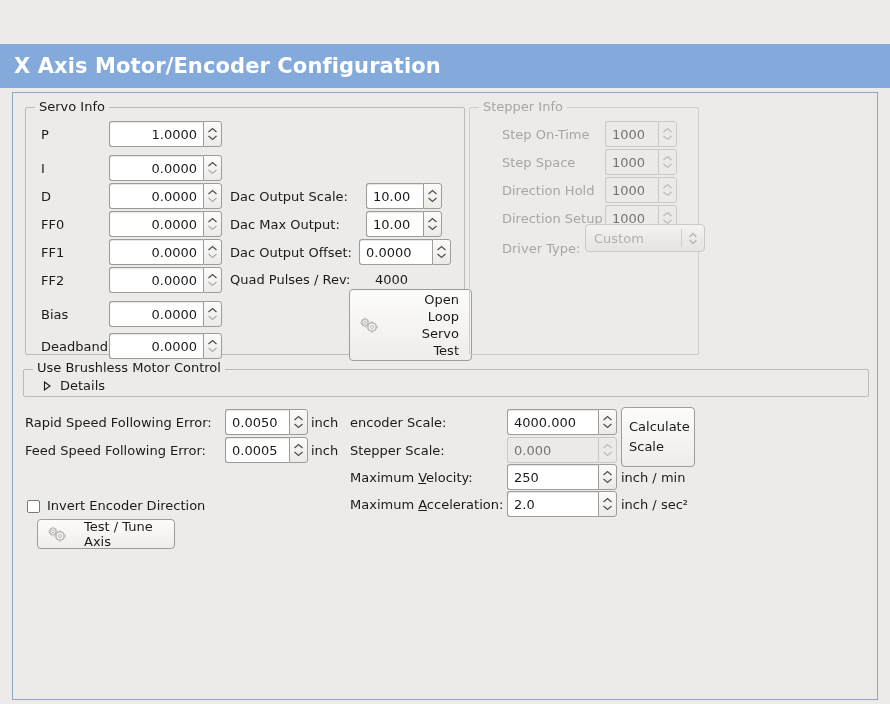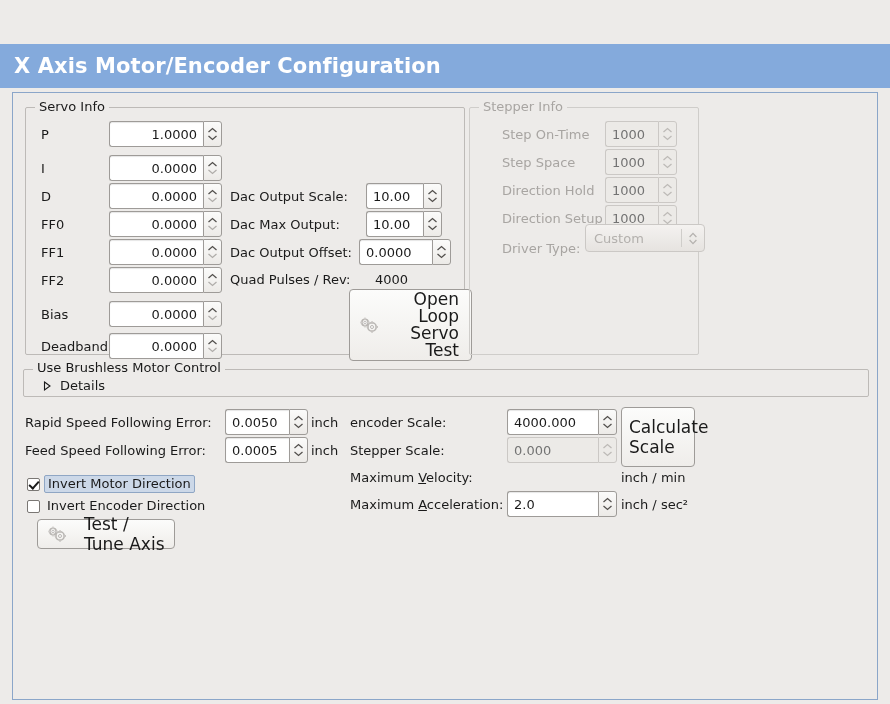--- a/index.html
+++ b/index.html
@@ -79,21 +79,21 @@
   .combo .val{flex:1 1 auto;padding-left:8px;font-size:13px;color:#b3b0ad;}
   .combo .sep{width:1px;height:18px;background:#cfcdca;}
   .combo .arrows{width:22px;display:flex;align-items:center;justify-content:center;}
 
   
   .btn{
     position:absolute;box-sizing:border-box;
     border:1px solid #9e9b98;border-radius:4px;
     background:linear-gradient(to bottom,#fdfdfc 0%,#ecead7 0%,#fbfaf9 0%,#f0eeeb 100%);
     background:linear-gradient(to bottom,#fcfcfb 0%,#efedea 100%);
-    font-size:17px;color:#1a1a1a;cursor:default;
+    font-size:13px;color:#1a1a1a;cursor:default;
     display:flex;align-items:center;
   }
   .btn.focus{box-shadow:0 0 0 2px #a7c0e0;border-color:#7f9cc4;}
 
   
   .chk{position:absolute;display:flex;align-items:center;white-space:nowrap;}
   .chk .box{
     width:13px;height:13px;box-sizing:border-box;
     border:1px solid #7a7774;border-radius:2px;background:#ffffff;
     margin-right:7px;position:relative;flex:none;
@@ -482,24 +482,20 @@
           </span>
         <span class="ar">
             <svg width="11" height="7" viewBox="0 0 11 7">
               <path d="M1.5 2 L5.5 5.4 L9.5 2" fill="none" stroke="#53504d" stroke-width="1.3"></path>
             </svg>
           </span>
       </div>
     </div>
     <div class="lbl" style="left:298px;top:350px;">inch</div>
 
-    <div class="chk" style="left:14px;top:382px;">
-      <span class="box checked"></span>
-      <span class="txt hl">Invert Motor Direction</span>
-    </div>
 
     <div class="chk" style="left:14px;top:405px;">
       <span class="box"></span>
       <span class="txt">Invert Encoder Direction</span>
     </div>
 
     <div class="btn" style="left:24px;top:426px;width:138px;height:30px;padding:0 8px;gap:12px;">
       <span class="gears">
         <svg width="22" height="20" viewBox="0 0 22 20">
           <g fill="none" stroke="#b9b6b3" stroke-width="1.6">
@@ -562,20 +558,35 @@
     <div class="btn" style="left:608px;top:314px;width:74px;height:60px;padding:0 0 0 7px;">
       <span style="line-height:20px;">
         <span style="display:block;">Calculate</span>
         <span style="display:block;">Scale</span>
       </span>
     </div>
 
     <div class="lbl" style="left:337px;top:377px;">
       <span>Maximum </span><span class="u">V</span><span>elocity:</span>
     </div>
+    <div class="spin" style="left:494px;top:371px;width:110px;">
+      <div class="entry">250</div>
+      <div class="btns">
+        <span class="ar">
+            <svg width="11" height="7" viewBox="0 0 11 7">
+              <path d="M1.5 5 L5.5 1.6 L9.5 5" fill="none" stroke="#53504d" stroke-width="1.3"></path>
+            </svg>
+          </span>
+        <span class="ar">
+            <svg width="11" height="7" viewBox="0 0 11 7">
+              <path d="M1.5 2 L5.5 5.4 L9.5 2" fill="none" stroke="#53504d" stroke-width="1.3"></path>
+            </svg>
+          </span>
+      </div>
+    </div>
     <div class="lbl" style="left:608px;top:377px;">inch / min</div>
 
     <div class="lbl" style="left:337px;top:404px;">
       <span>Maximum </span><span class="u">A</span><span>cceleration:</span>
     </div>
     <div class="spin" style="left:494px;top:398px;width:110px;">
       <div class="entry">2.0</div>
       <div class="btns">
         <span class="ar">
             <svg width="11" height="7" viewBox="0 0 11 7">

